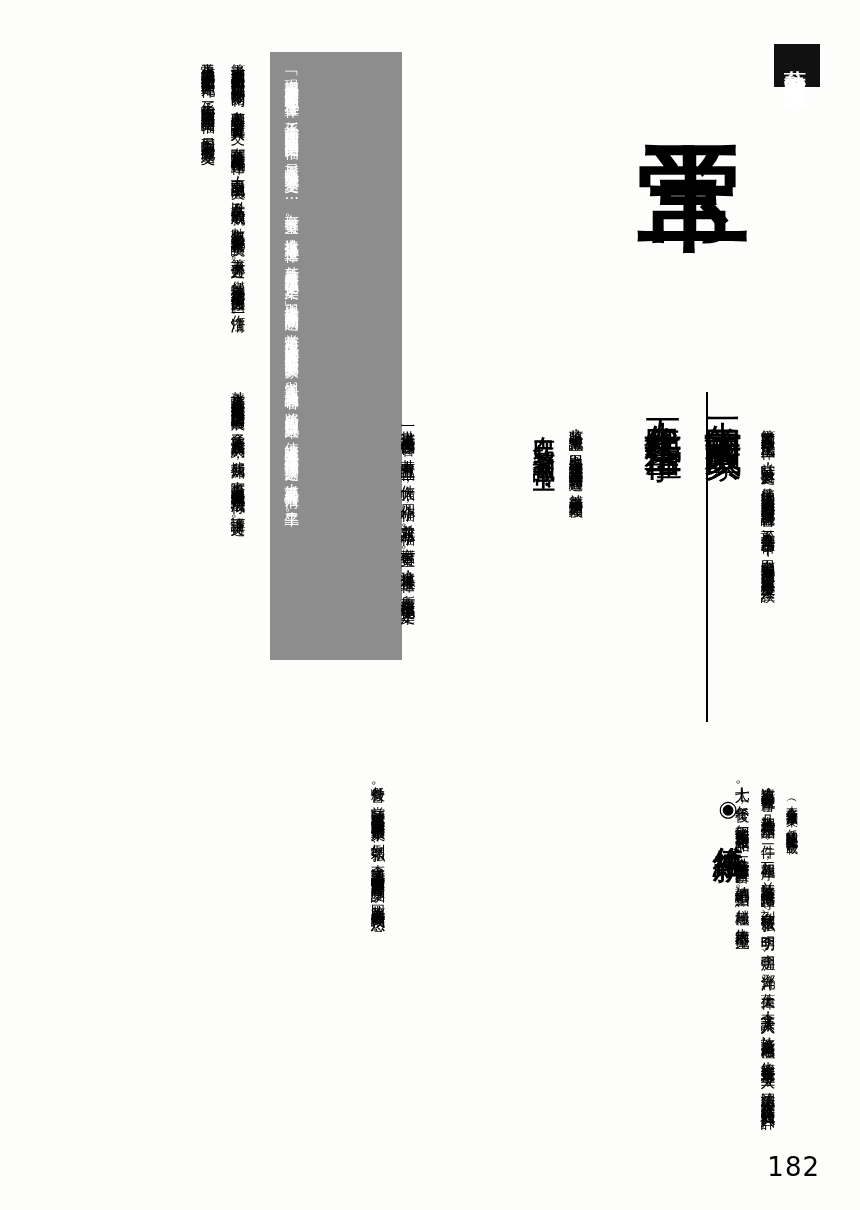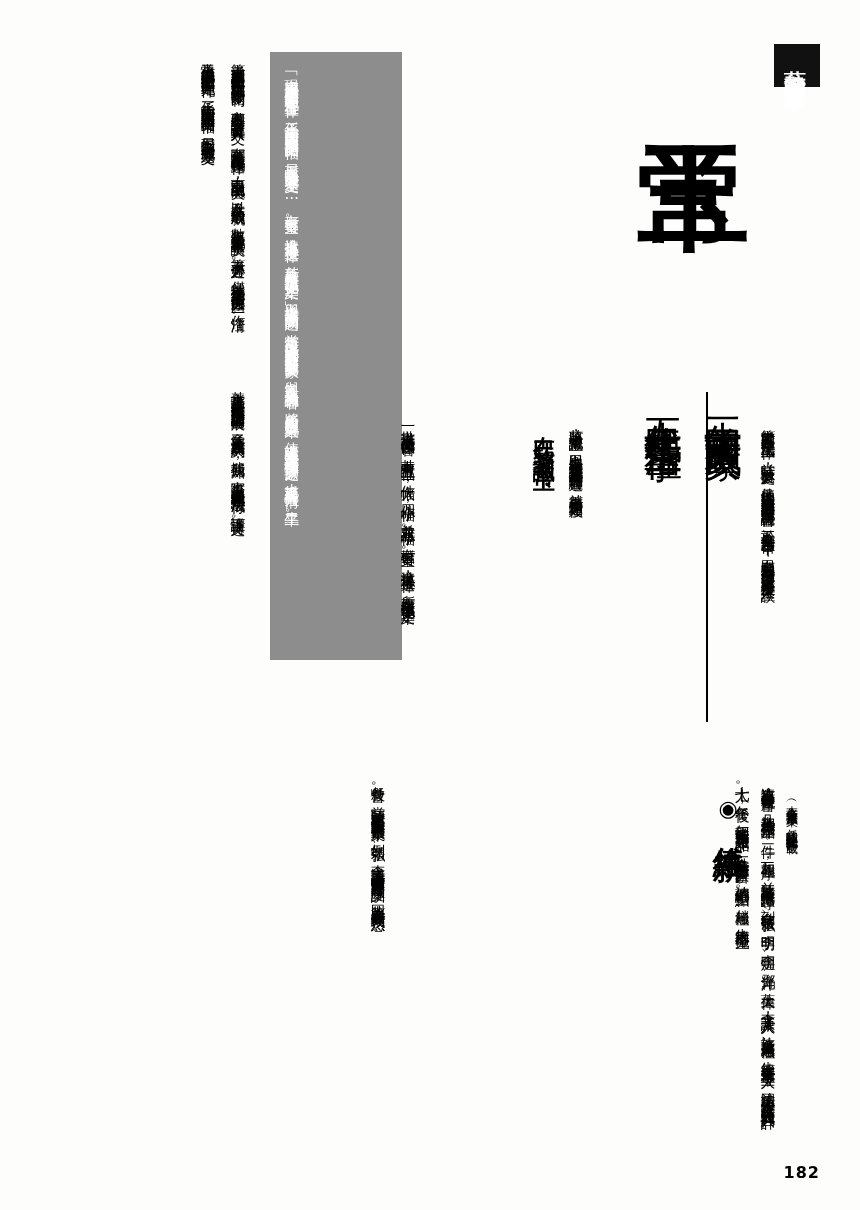--- a/index.html
+++ b/index.html
@@ -149,22 +149,22 @@
     letter-spacing: 6px;
     font-weight: bold;
     font-family: "DejaVu Serif", serif;
   }
 
   
   .page-number {
     position: absolute;
     right: 40px;
     bottom: 28px;
-    font-size: 16px;
-    font-weight: bold;
+    font-size: 26px;
+    font-weight: normal;
     font-family: "DejaVu Sans", sans-serif;
     letter-spacing: 1px;
   }
 </style>
 </head>
 <body>
 
 <div class="page">
 
   <div class="category-tag">藝術圈紀事</div>

